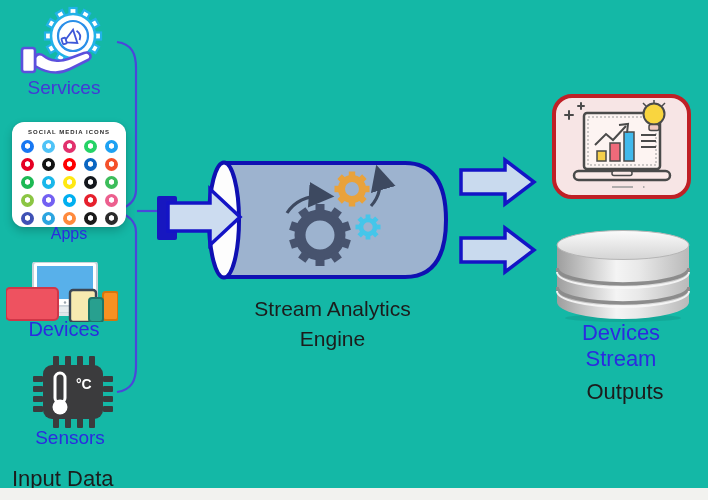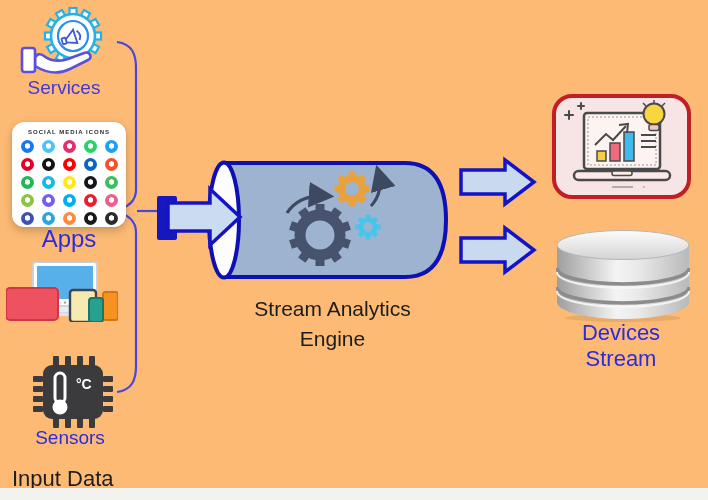--- a/index.html
+++ b/index.html
@@ -1,22 +1,22 @@
 <!DOCTYPE html>
 <html><head>
 <meta charset="utf-8">
 <style>
   html,body{margin:0;padding:0;background:#fff;}
-  #page{position:relative;width:708px;height:500px;background:#fdba74;overflow:hidden;
+  #page{position:relative;width:708px;height:500px;background:#14b8a6;overflow:hidden;
         font-family:"Liberation Sans", sans-serif;}
   .abs{position:absolute;}
   .lbl-blue{color:#2b2be0;text-align:center;font-weight:400;}
   .lbl-black{color:#1c1c1c;text-align:center;}
   #services-label{left:16px;top:77px;width:96px;font-size:19px;color:#4338d6;}
-  #apps-label{left:12px;top:225px;width:114px;font-size:24px;}
+  #apps-label{left:12px;top:225px;width:114px;font-size:16px;}
   #devices-label{left:6px;top:318px;width:116px;font-size:20px;}
   #sensors-label{left:20px;top:427px;width:100px;font-size:19px;}
   #input-data-label{left:12px;top:454px;width:130px;font-size:22px;text-align:left;margin-top:12px;}
   #engine-label{left:225px;top:294px;width:215px;font-size:21px;line-height:1.45;}
   #analytics-label{left:551px;top:198px;width:140px;font-size:21px;}
   #output-stream-label{left:548px;top:320px;width:146px;font-size:22px;}
   #outputs-label{left:555px;top:379px;width:140px;font-size:22px;}
   
   #apps-card{left:12px;top:122px;width:114px;height:105px;background:#fff;border-radius:12px;
      box-shadow:0 4px 10px rgba(0,0,0,.20), 0 0 2px rgba(0,0,0,.12);}
@@ -181,20 +181,21 @@
     <rect x="27" y="0" width="64" height="44" rx="3" fill="#fff" stroke="#c9d2da" stroke-width="2"></rect>
     <rect x="31" y="4" width="56" height="33" fill="#58b0ea"></rect>
     <circle cx="59" cy="40.5" r="1.2" fill="#9aa4ad"></circle>
     <path d="M53,44 L65,44 L67,51 L51,51 Z" fill="#e7ecef" stroke="#c9d2da" stroke-width="1.5"></path>
     <rect x="45" y="51" width="28" height="3" rx="1.5" fill="#dfe5ea"></rect>
     <rect x="0" y="26" width="52" height="32" rx="4" fill="#ee5260" stroke="#d03648" stroke-width="2"></rect>
     <rect x="64" y="28" width="26" height="32" rx="3" fill="#f7eab0" stroke="#3c4654" stroke-width="2.4"></rect>
     <rect x="97" y="30" width="15" height="28" rx="2.5" fill="#f79122" stroke="#d4760d" stroke-width="2"></rect>
     <rect x="83" y="36" width="14" height="24" rx="3" fill="#28a08f" stroke="#1d7568" stroke-width="2"></rect>
   </svg>
+  <div class="abs lbl-blue" id="devices-label">Devices</div>
 
   <svg class="abs" style="left:28px;top:354px" width="90" height="76" viewBox="0 0 90 76">
     <g fill="#3b3b3d">
       <rect x="25" y="2" width="6" height="10" rx="1"></rect>
         <rect x="37" y="2" width="6" height="10" rx="1"></rect>
       <rect x="49" y="2" width="6" height="10" rx="1"></rect>
         <rect x="61" y="2" width="6" height="10" rx="1"></rect>
       <rect x="25" y="64" width="6" height="10" rx="1"></rect>
         <rect x="37" y="64" width="6" height="10" rx="1"></rect>
       <rect x="49" y="64" width="6" height="10" rx="1"></rect>
@@ -266,15 +267,16 @@
     <ellipse cx="67" cy="90" rx="58" ry="4" fill="rgba(0,0,0,0.08)"></ellipse>
     <path d="M1,17 L1,74 A66,17 0 0 0 133,74 L133,17" fill="url(#dbside)"></path>
     <ellipse cx="67" cy="17" rx="66" ry="14.5" fill="url(#dbtop)" stroke="#b5b5b5" stroke-width="1"></ellipse>
     <path d="M1,40 A66,16 0 0 0 133,40" fill="none" stroke="#8c8c8c" stroke-width="3.5"></path>
     <path d="M1,44 A66,16 0 0 0 133,44" fill="none" stroke="#f7f7f7" stroke-width="2" opacity="0.9"></path>
     <path d="M1,59 A66,16 0 0 0 133,59" fill="none" stroke="#8c8c8c" stroke-width="3.5"></path>
     <path d="M1,63 A66,16 0 0 0 133,63" fill="none" stroke="#f7f7f7" stroke-width="2" opacity="0.9"></path>
   </svg>
   <div class="abs lbl-blue" id="output-stream-label">Devices Stream</div>
 
+  <div class="abs lbl-black" id="outputs-label">Outputs</div>
 
   <div class="abs" id="bottom-strip"></div>
 </div>
 
 </body></html>

